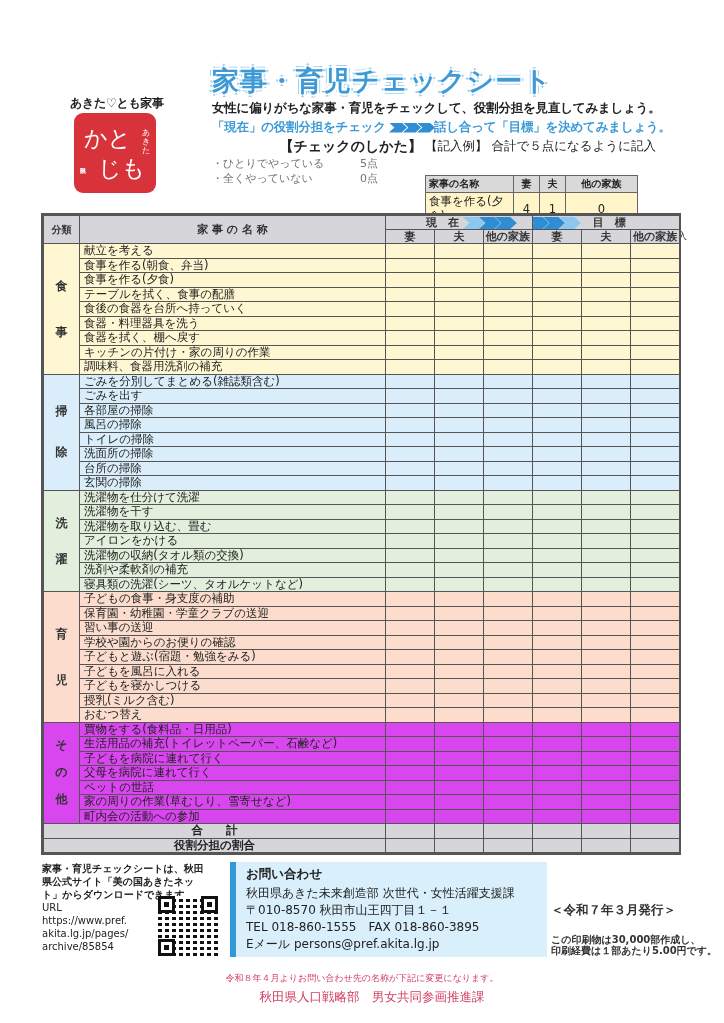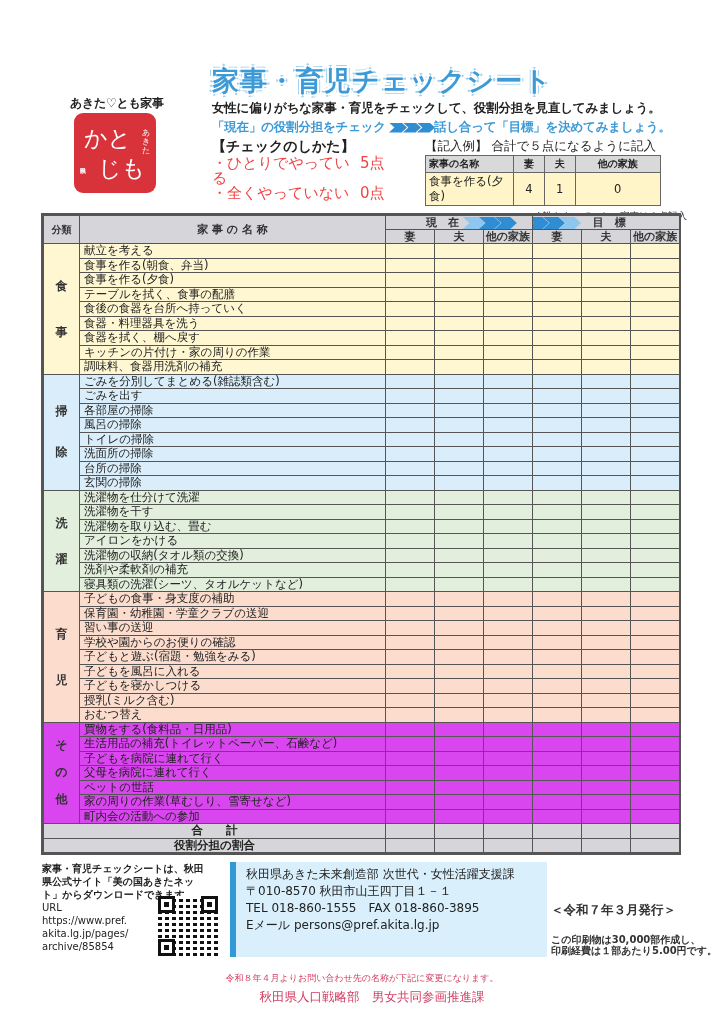--- a/index.html
+++ b/index.html
@@ -18,26 +18,26 @@
   .title { position: absolute; left: 212px; top: 63px; font-size: 27px; font-weight: bold; color: #3d9ad6;
            letter-spacing: 1px;
            text-shadow: -2px -2px 0 #fff, 2px -2px 0 #fff, -2px 2px 0 #fff, 2px 2px 0 #fff,
                         -3px 0 0 #9fd0ef, 3px 0 0 #9fd0ef, 0 -3px 0 #9fd0ef, 0 3px 0 #9fd0ef; }
   .subtitle { position: absolute; left: 212px; top: 100px; font-size: 12.5px; font-weight: bold; color: #222; white-space: nowrap; letter-spacing: -0.2px; }
   .subtitle2 { position: absolute; left: 212px; top: 119px; font-size: 12.5px; font-weight: bold; color: #3d9ad6; white-space: nowrap; display: flex; align-items: center; letter-spacing: -0.2px;}
   .arrows { display: inline-flex; margin: 0 3px; }
   .arr-body { width: 18px; height: 10px; background: #2f8ed3; clip-path: polygon(0 0, 70% 0, 100% 50%, 70% 100%, 0 100%, 30% 50%); margin-right: -4px;}
 
   .howto { position: absolute; left: 212px; top: 138px; width: 210px; }
-  .howto-title { font-size: 14px; font-weight: bold; color: #222; }
-  .howto-row { display: flex; font-size: 15px; line-height: 15px; color: #ef4444; }
+  .howto-title { font-size: 14px; font-weight: bold; color: #222; text-align: right; }
+  .howto-row { display: flex; font-size: 11px; line-height: 15px; color: #737373; }
   .howto-row .lbl { width: 148px; }
   .example { position: absolute; left: 425px; top: 138px; width: 262px; }
   .example-title { font-size: 12.5px; color: #222; }
-  .ex-table { border-collapse: collapse; font-size: 10px; margin-top: 0; width: 236px; }
+  .ex-table { border-collapse: collapse; font-size: 10px; margin-top: 20px; width: 213px; }
   .ex-table td { border: 1px solid #666; padding: 1px 3px; height: 15px; text-align: center; }
   .ex-table tr.h td { background: #d9d9d9; font-weight: bold; }
   .ex-table tr.d td { background: #fff5c9; font-size: 11.5px; }
   .ex-table td.n { text-align: left; width: 88px; }
   .ex-note { font-size: 9.5px; text-align: right; margin-top: 4px; color: #333; }
 
   
   .sheet { position: absolute; left: 41px; top: 213px; width: 640px; border: 2px solid #555; }
   .grid { border-collapse: collapse; width: 636px; table-layout: fixed; }
   .grid td { border: 1px solid #555; font-size: 11.5px; height: 14.5px; padding: 0 4px; line-height: 13px; white-space: nowrap; overflow: hidden; }
@@ -575,20 +575,21 @@
     <div>archive/85854</div>
   </div>
 </div>
 <div class="qr">
   <span class="f" style="left:0;top:0;"></span>
   <span class="f" style="right:0;top:0;"></span>
   <span class="f" style="left:0;bottom:0;"></span>
 </div>
 
 <div class="contact">
+  <div class="h">お問い合わせ</div>
   <div class="l">秋田県あきた未来創造部 次世代・女性活躍支援課</div>
   <div class="l">〒010-8570 秋田市山王四丁目１－１</div>
   <div class="l">TEL 018-860-1555　FAX 018-860-3895</div>
   <div class="l">Eメール persons@pref.akita.lg.jp</div>
 </div>
 
 <div class="issue">＜令和７年３月発行＞</div>
 <div class="print-note">
   <div>この印刷物は30,000部作成し、</div>
   <div>印刷経費は１部あたり5.00円です。</div>

